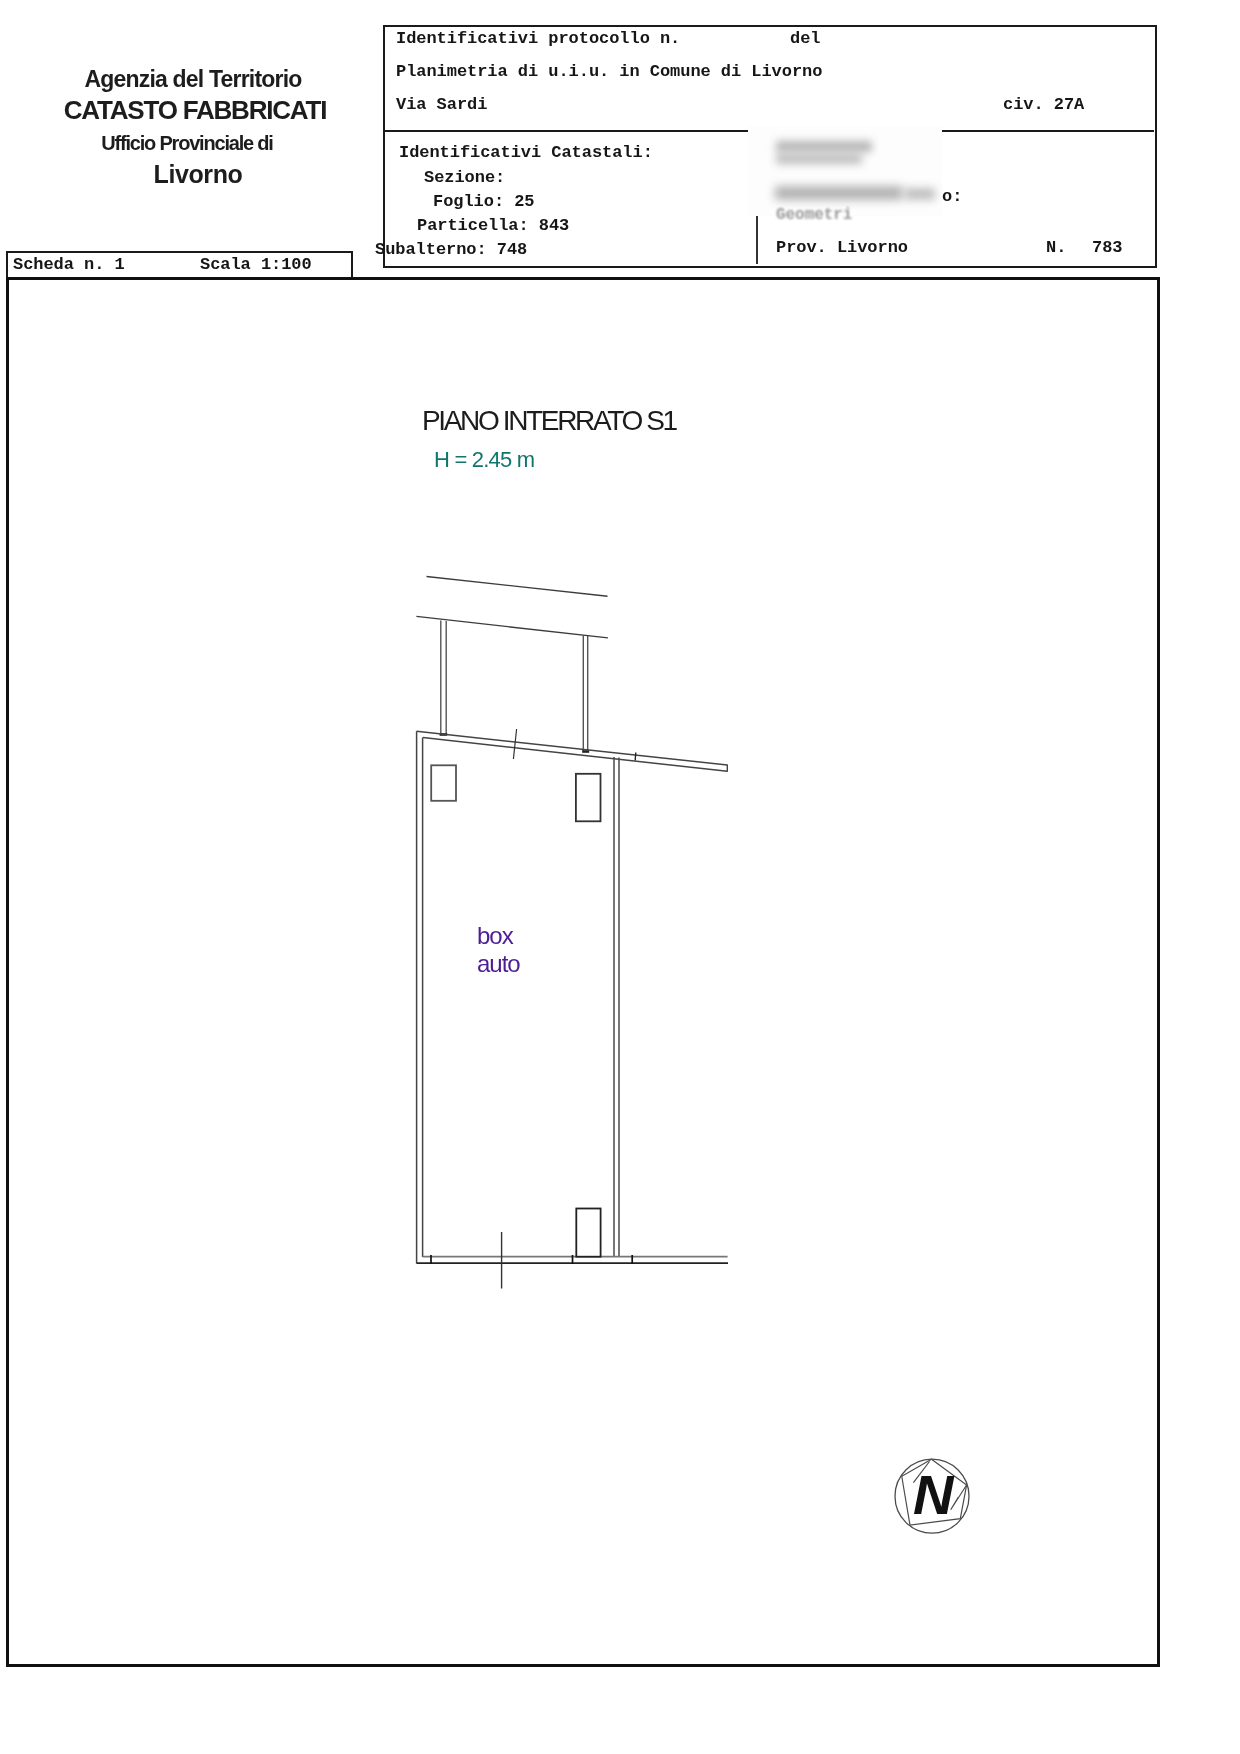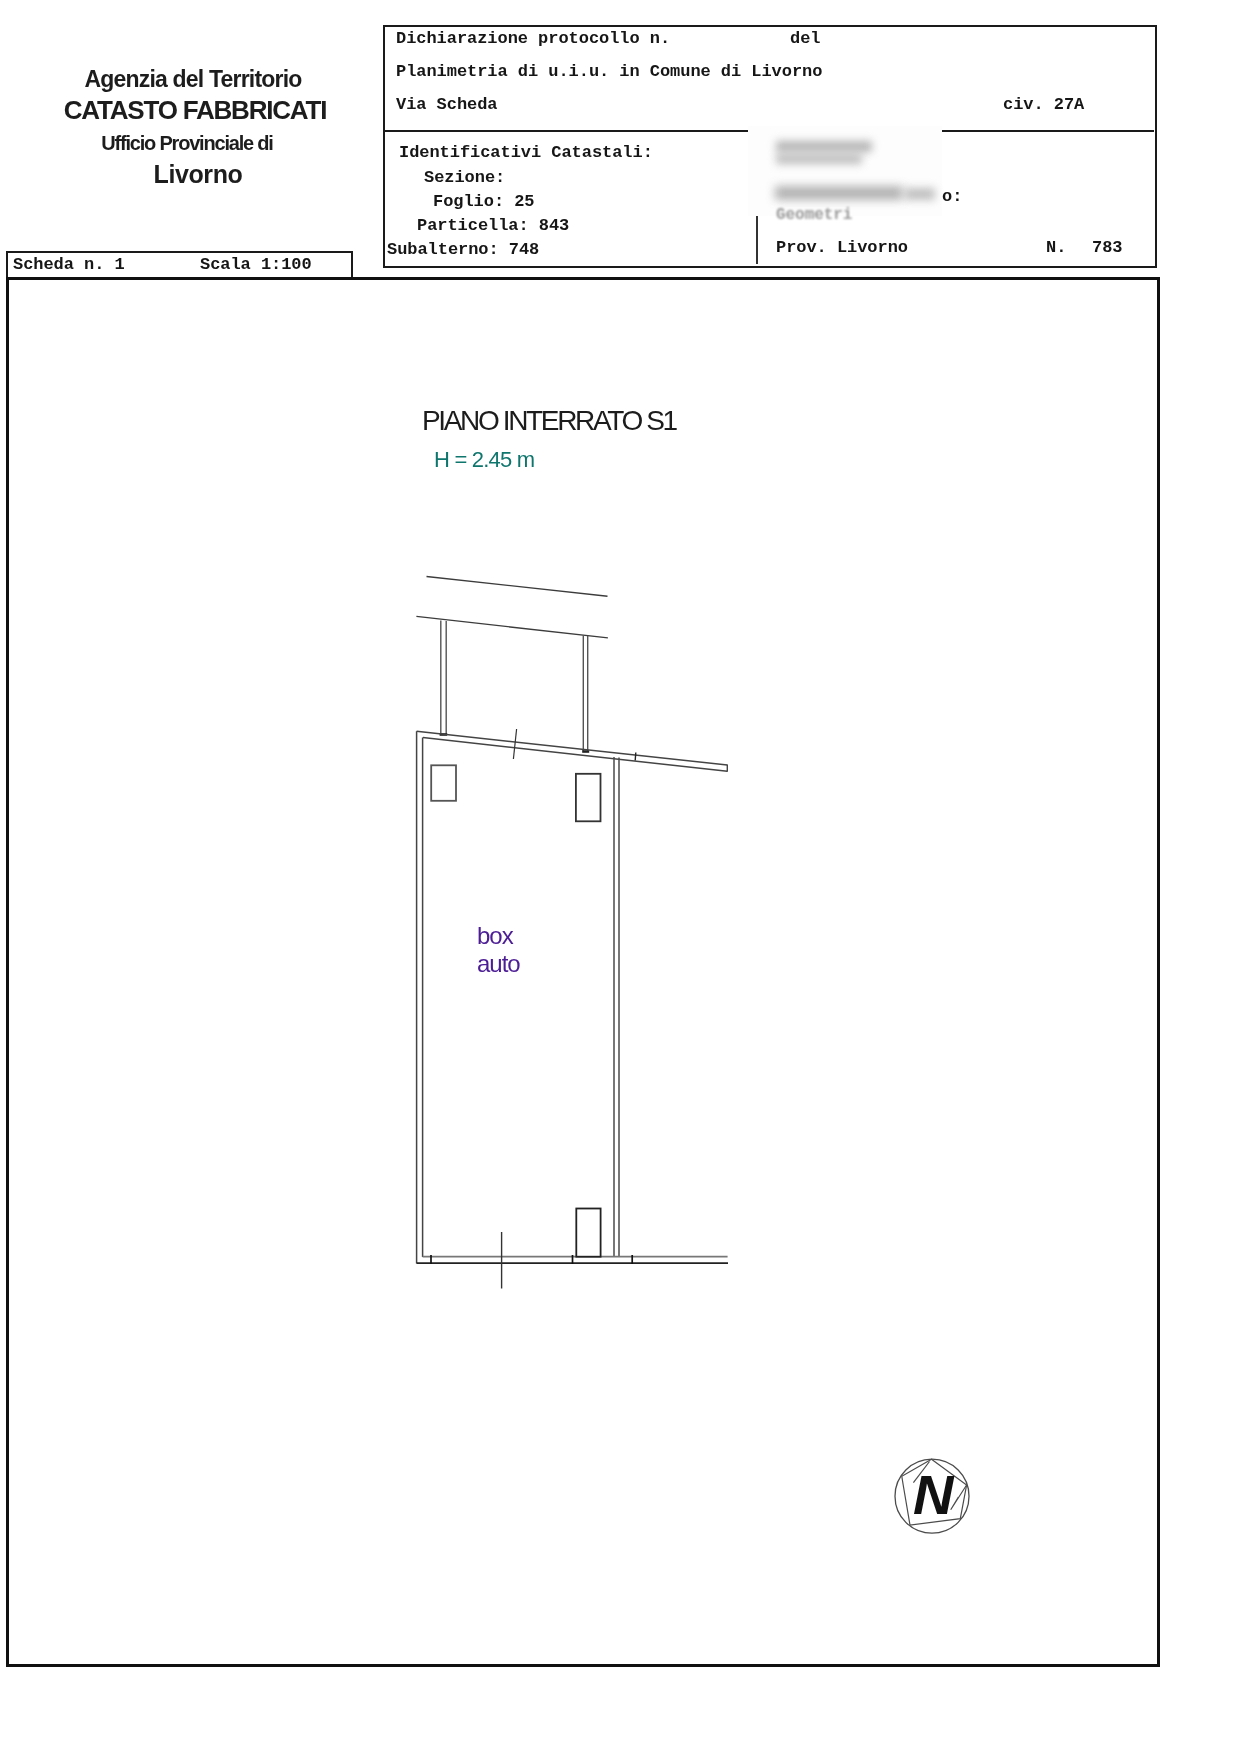--- a/index.html
+++ b/index.html
@@ -16,35 +16,35 @@
   <div class="abs" style="left:0;top:68px;width:330px;font-size:23px;letter-spacing:-0.8px;line-height:1;">Agenzia del Territorio</div>
   <div class="abs" style="left:2px;top:97px;width:330px;font-size:26px;letter-spacing:-1.2px;line-height:1;">CATASTO FABBRICATI</div>
   <div class="abs" style="left:-6px;top:133px;width:330px;font-size:20px;letter-spacing:-1.2px;line-height:1;">Ufficio Provinciale di</div>
   <div class="abs" style="left:5px;top:162px;width:330px;font-size:25px;letter-spacing:-0.4px;line-height:1;">Livorno</div>
 </div>
 
 <div class="abs" style="left:383px;top:25px;width:770px;height:239px;border:2px solid #1a1a1a;"></div>
 
 <div class="abs" style="left:384px;top:130px;width:770px;height:1.6px;background:#1a1a1a;"></div>
 
-<div class="abs mono" style="left:396px;top:30px;">Dichiarazione protocollo n.</div>
+<div class="abs mono" style="left:396px;top:30px;">Identificativi protocollo n.</div>
 
 <div class="abs mono" style="left:790px;top:30px;">del</div>
 
 <div class="abs mono" style="left:396px;top:63px;">Planimetria di u.i.u. in Comune di Livorno</div>
 
-<div class="abs mono" style="left:396px;top:96px;">Via Scheda</div>
+<div class="abs mono" style="left:396px;top:96px;">Via Sardi</div>
 
 <div class="abs mono" style="left:992px;top:96px;margin-left:11px;">civ. 27A</div>
 
 <div class="abs mono" style="left:399px;top:144px;">Identificativi Catastali:</div>
 <div class="abs mono" style="left:424px;top:169px;">Sezione:</div>
 <div class="abs mono" style="left:433px;top:193px;">Foglio: 25</div>
 <div class="abs mono" style="left:385px;top:217px;padding-left:32px;">Particella: 843</div>
-<div class="abs mono" style="left:387px;top:241px;">Subalterno: 748</div>
+<div class="abs mono" style="left:375px;top:241px;">Subalterno: 748</div>
 
 <div class="abs" style="left:756px;top:131px;width:1.6px;height:133px;background:#333;"></div>
 
 <div class="abs" style="left:748px;top:126px;width:194px;height:90px;background:#fdfdfd;"></div>
 <div class="abs" style="left:776px;top:141px;width:96px;height:11px;background:#a2a2a2;filter:blur(4px);opacity:.8;"></div>
 <div class="abs" style="left:776px;top:154px;width:86px;height:10px;background:#a8a8a8;filter:blur(4px);opacity:.75;"></div>
 <div class="abs" style="left:775px;top:186px;width:128px;height:14px;background:#a0a0a0;filter:blur(5px);opacity:.8;"></div>
 <div class="abs" style="left:905px;top:188px;width:30px;height:12px;background:#b0b0b0;filter:blur(4px);opacity:.8;"></div>
 
 <div class="abs mono" style="left:942px;top:188px;">o:</div>

